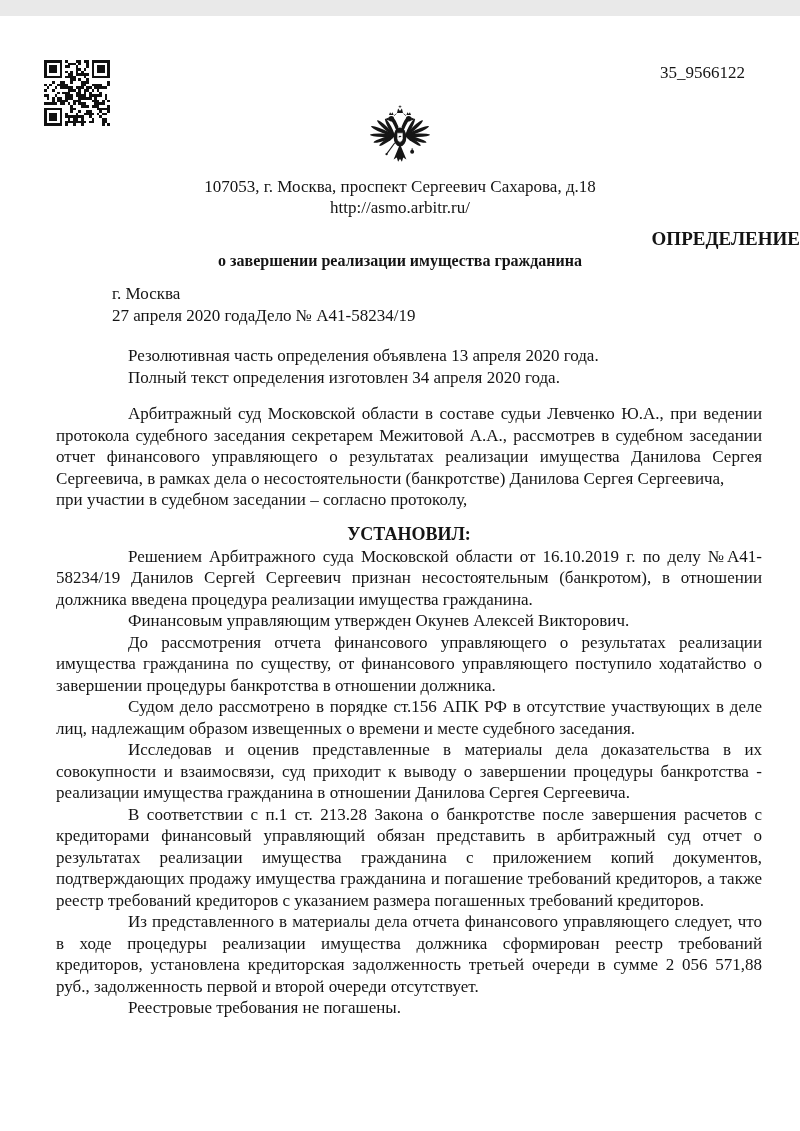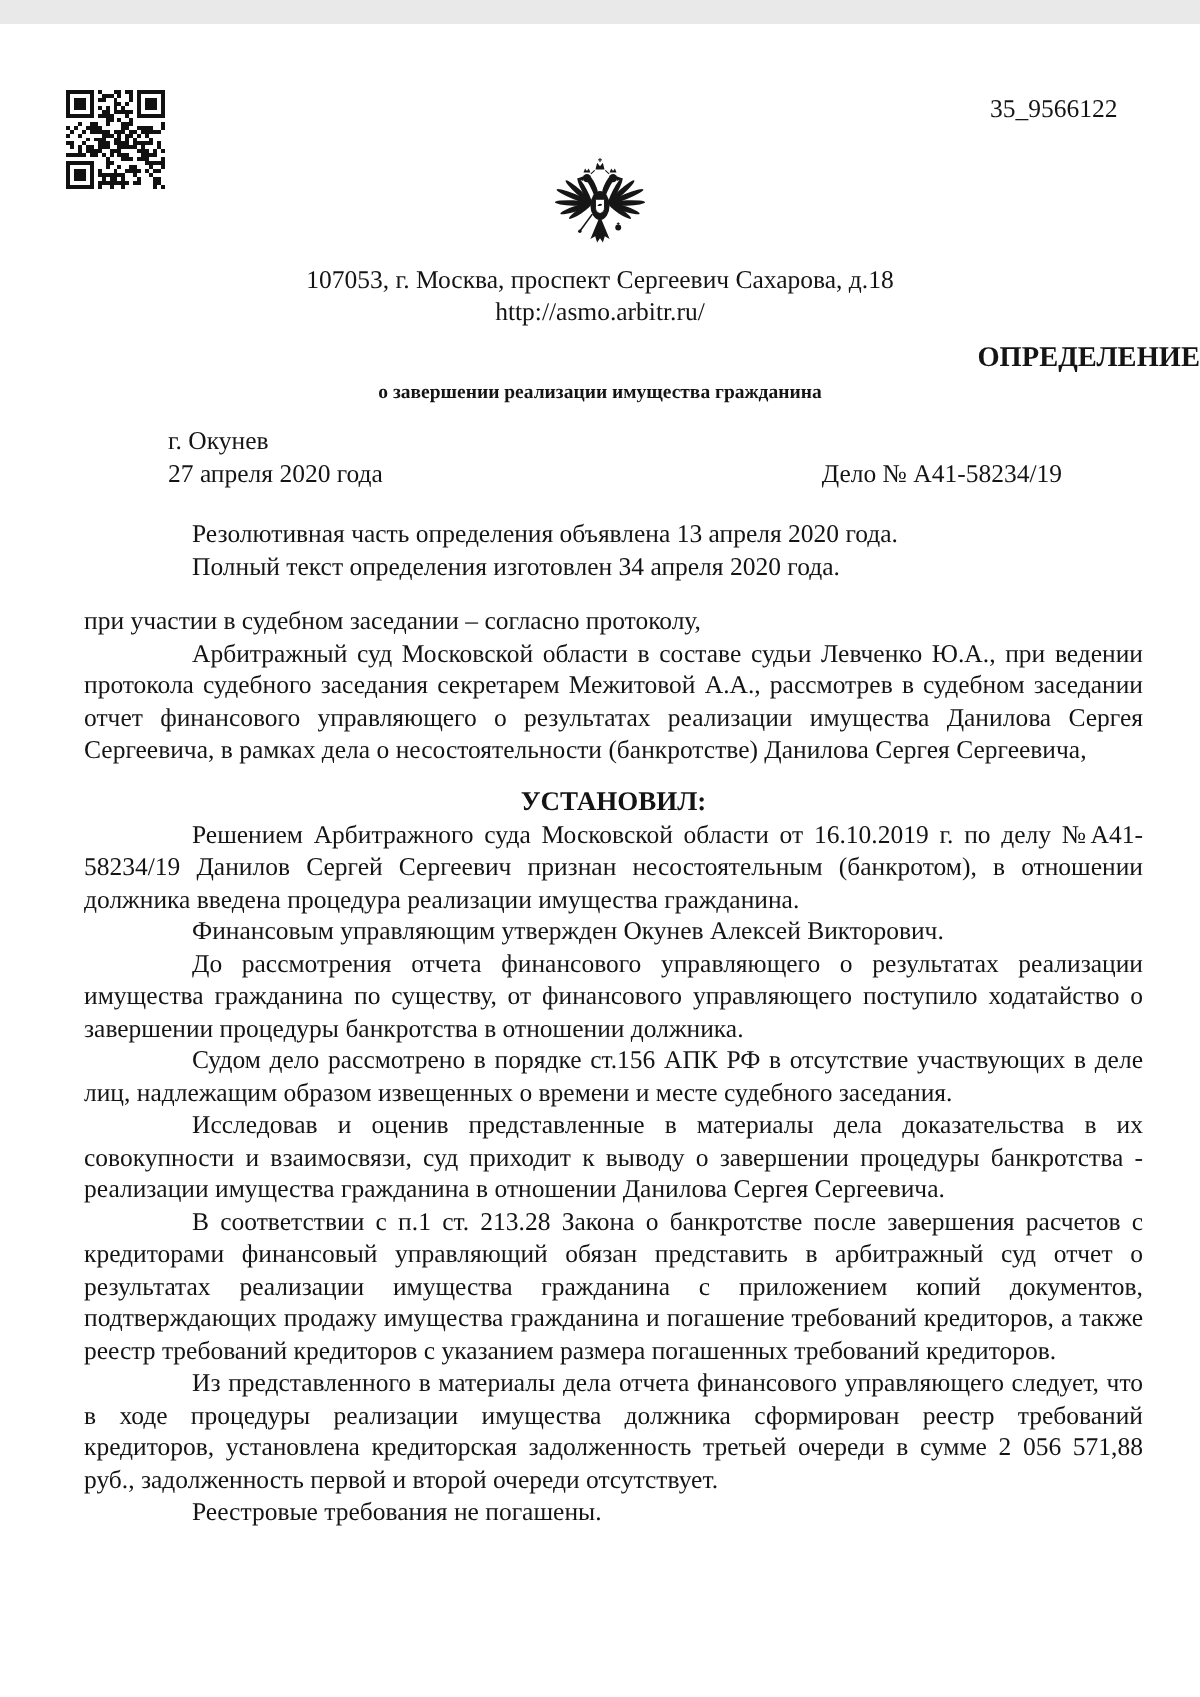--- a/index.html
+++ b/index.html
@@ -22,29 +22,29 @@
   .center-head{
     padding-top:82px;
     text-align:center;
     line-height:21px;
   }
   .emblem{display:block;margin:0 auto;}
   .court-name{font-weight:bold;font-size:19px;margin-top:4px;line-height:23px;}
   .court-address{font-size:17px;line-height:21px;}
   .court-site{font-size:17px;line-height:21px;}
   .doc-title{font-weight:bold;font-size:19px;margin-top:9px;line-height:23px;text-align:right;}
-  .doc-subtitle{font-weight:bold;font-size:13px;line-height:22px;}
+  .doc-subtitle{font-weight:bold;font-size:16px;line-height:22px;}
   .content{
     padding:0 38px 0 56px;   
     font-size:17px;
     line-height:21.5px;
   }
   .place-date{margin-top:11px;}
   .city{margin-left:56px;}
-  .date-case{display:flex;justify-content:space-between;align-items:baseline;gap:31px;}
+  .date-case{display:flex;align-items:baseline;}
   .hearing-date{margin-left:56px;}
   .case-number{margin-right:54px;}
   .announce{margin-top:19px;}
   .indent-line{margin:0;padding-left:72px;}
   .intro{margin-top:15px;}
   p.para{
     margin:0;
     text-align:justify;
     text-indent:72px;
   }
@@ -342,35 +342,35 @@
 
     <div class="court-address">107053, г. Москва, проспект Сергеевич Сахарова, д.18</div>
     <div class="court-site">http://asmo.arbitr.ru/</div>
     <div class="doc-title">ОПРЕДЕЛЕНИЕ</div>
     <div class="doc-subtitle">о завершении реализации имущества гражданина</div>
   </div>
 
   <div class="content">
 
     <div class="place-date">
-      <div class="city">г. Окунев</div>
+      <div class="city">г. Москва</div>
       <div class="date-case">
         <span class="hearing-date">27 апреля 2020 года</span>
         <span class="case-number">Дело № А41-58234/19</span>
       </div>
     </div>
 
     <div class="announce">
       <p class="indent-line">Резолютивная часть определения объявлена 13 апреля 2020 года.</p>
       <p class="indent-line">Полный текст определения изготовлен 34 апреля 2020 года.</p>
     </div>
 
     <div class="intro">
+      <p class="para">Арбитражный суд Московской области в составе судьи Левченко Ю.А., при ведении протокола судебного заседания секретарем Межитовой А.А., рассмотрев в судебном заседании отчет финансового управляющего о результатах реализации имущества Данилова Сергея Сергеевича, в рамках дела о несостоятельности (банкротстве) Данилова Сергея Сергеевича,</p>
       <p class="para no-indent">при участии в судебном заседании – согласно протоколу,</p>
-      <p class="para">Арбитражный суд Московской области в составе судьи Левченко Ю.А., при ведении протокола судебного заседания секретарем Межитовой А.А., рассмотрев в судебном заседании отчет финансового управляющего о результатах реализации имущества Данилова Сергея Сергеевича, в рамках дела о несостоятельности (банкротстве) Данилова Сергея Сергеевича,</p>
     </div>
 
     <div class="ruling-heading">УСТАНОВИЛ:</div>
 
     <div class="ruling-body">
 
         <p class="para">Решением Арбитражного суда Московской области от 16.10.2019 г. по делу №А41-58234/19 Данилов Сергей Сергеевич признан несостоятельным (банкротом), в отношении должника введена процедура реализации имущества гражданина.</p>
 
         <p class="para">Финансовым управляющим утвержден Окунев Алексей Викторович.</p>
 

